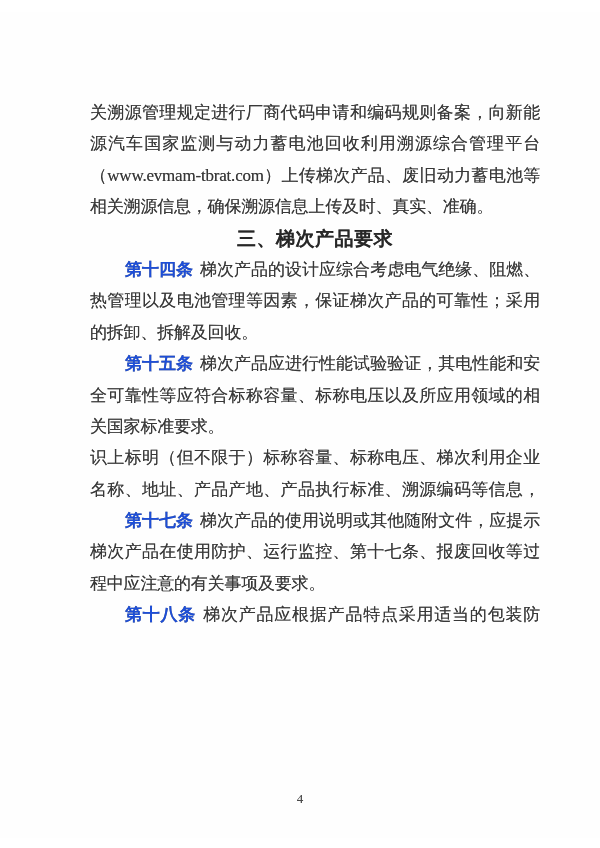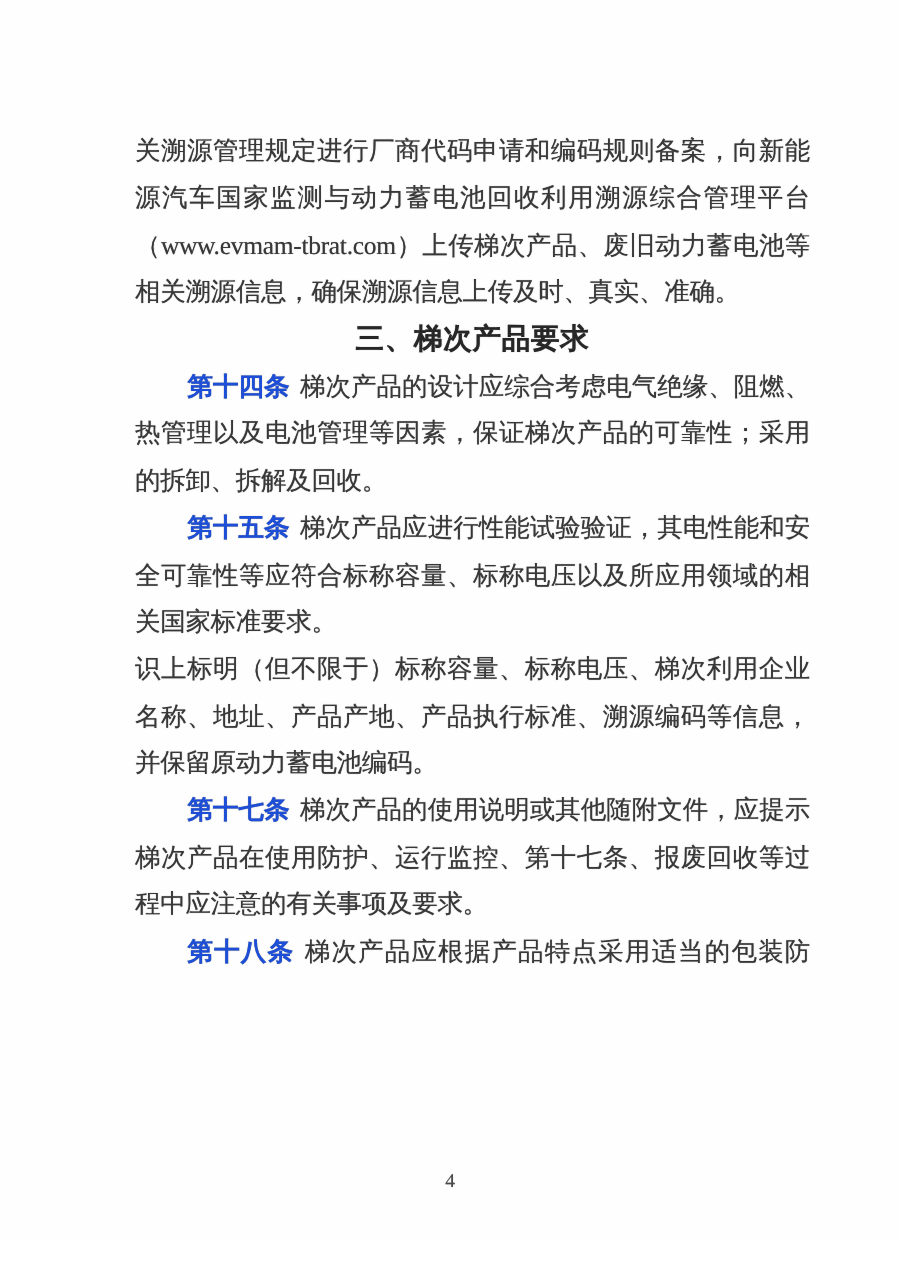--- a/index.html
+++ b/index.html
@@ -5,21 +5,21 @@
   html, body {
     margin: 0;
     padding: 0;
     width: 600px;
     height: 848px;
     background: #ffffff;
     font-family: "Liberation Serif", "DejaVu Serif", serif;
   }
   .page {
     position: absolute;
-    left: 0; top: 0;
+    left: 0; top: 12px;
     width: 600px; height: 826px;
     background: #fefefe;
     overflow: hidden;
   }
   .textblock {
     position: absolute;
     left: 90px;
     top: 85px;
     width: 450px;
     color: #383838;
@@ -84,21 +84,20 @@
     <div class="ln">的拆卸、拆解及回收。</div>
 
     <div class="ln j first">
       <span class="num">第十五条</span><span>梯次产品应进行性能试验验证，其电性能和安</span>
     </div>
     <div class="ln j">全可靠性等应符合标称容量、标称电压以及所应用领域的相</div>
     <div class="ln">关国家标准要求。</div>
 
     <div class="ln j">识上标明（但不限于）标称容量、标称电压、梯次利用企业</div>
     <div class="ln j">名称、地址、产品产地、产品执行标准、溯源编码等信息，</div>
-    <div class="ln">并保留原动力蓄电池编码。</div>
 
     <div class="ln j first">
       <span class="num">第十七条</span><span>梯次产品的使用说明或其他随附文件，应提示</span>
     </div>
     <div class="ln j">梯次产品在使用防护、运行监控、第十七条、报废回收等过</div>
     <div class="ln">程中应注意的有关事项及要求。</div>
 
     <div class="ln j first">
       <span class="num">第十八条</span><span>梯次产品应根据产品特点采用适当的包装防</span>
     </div>

